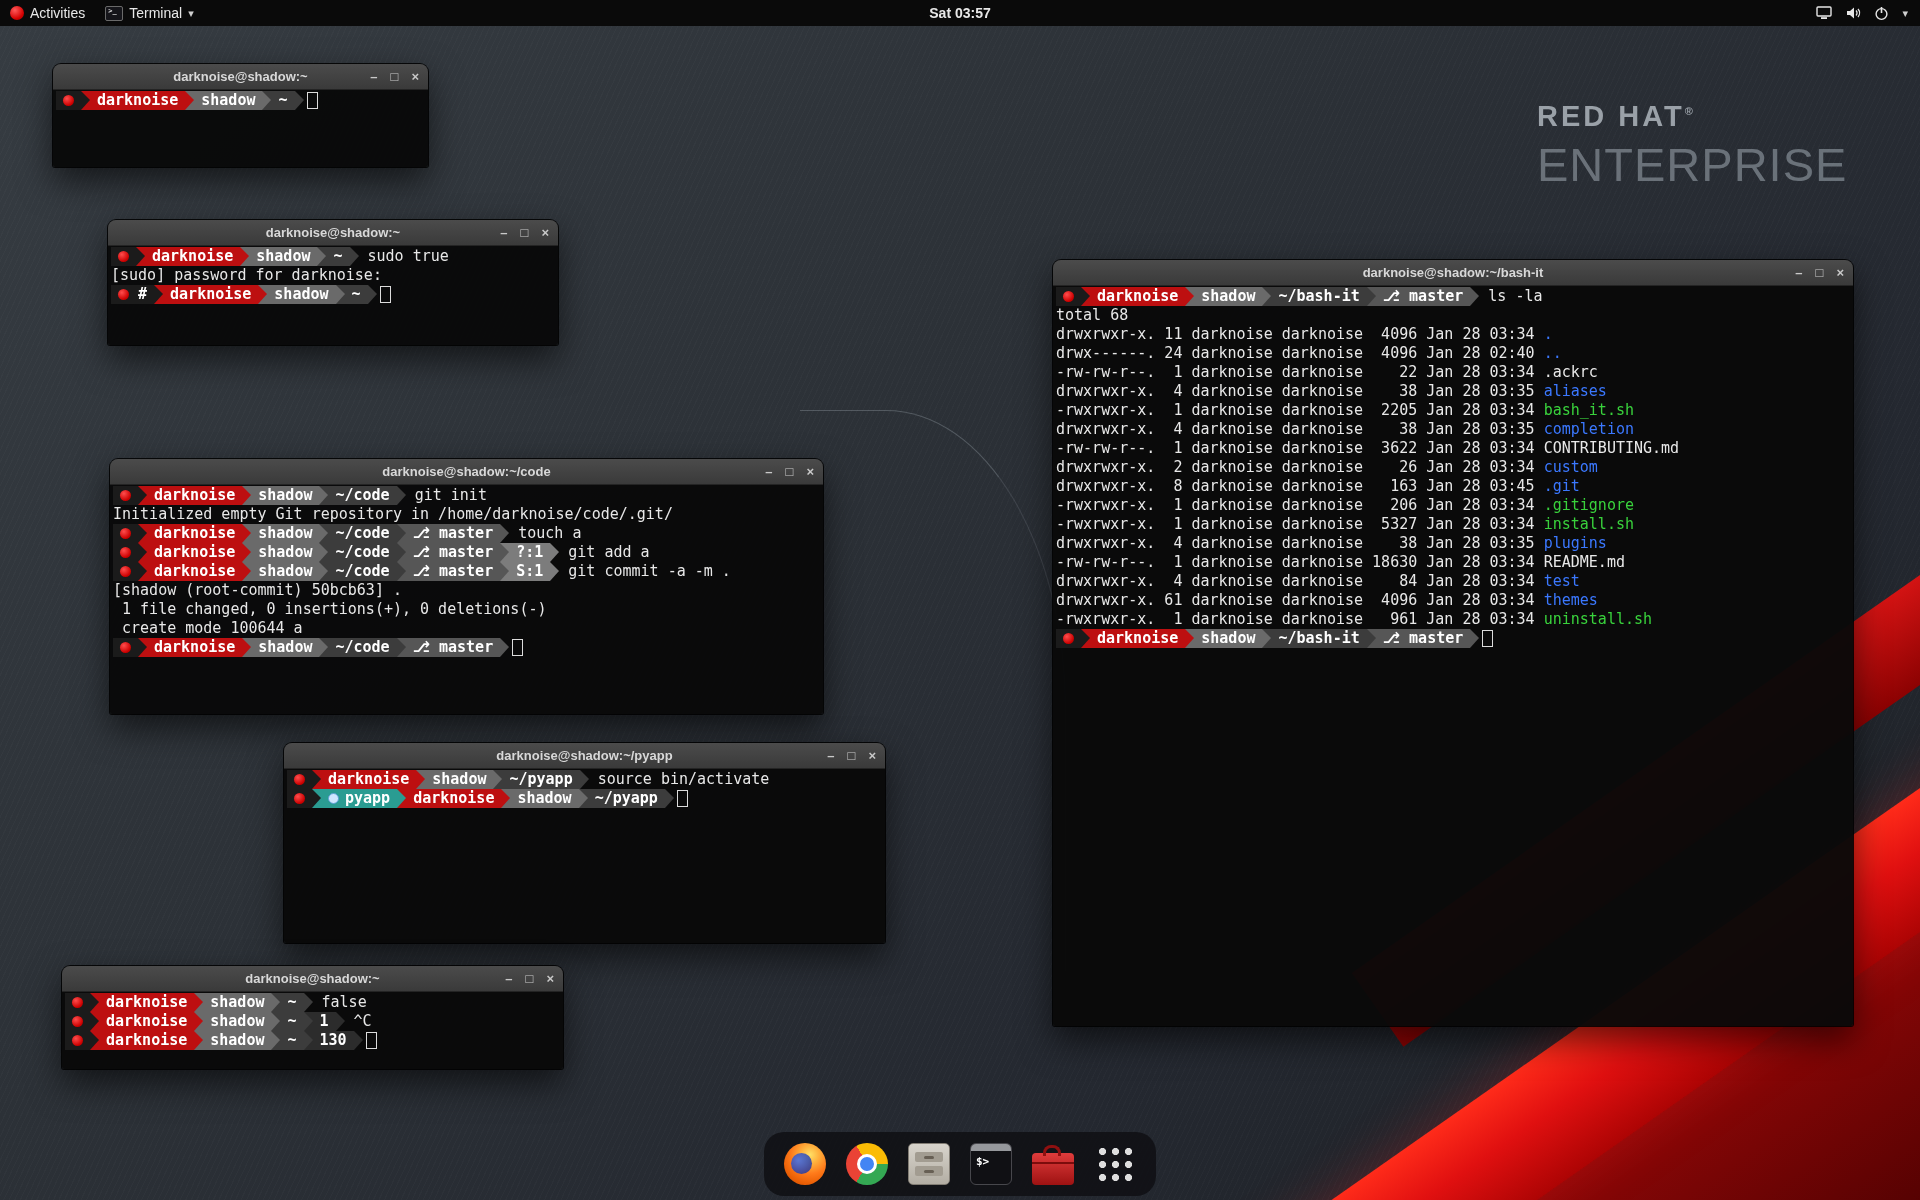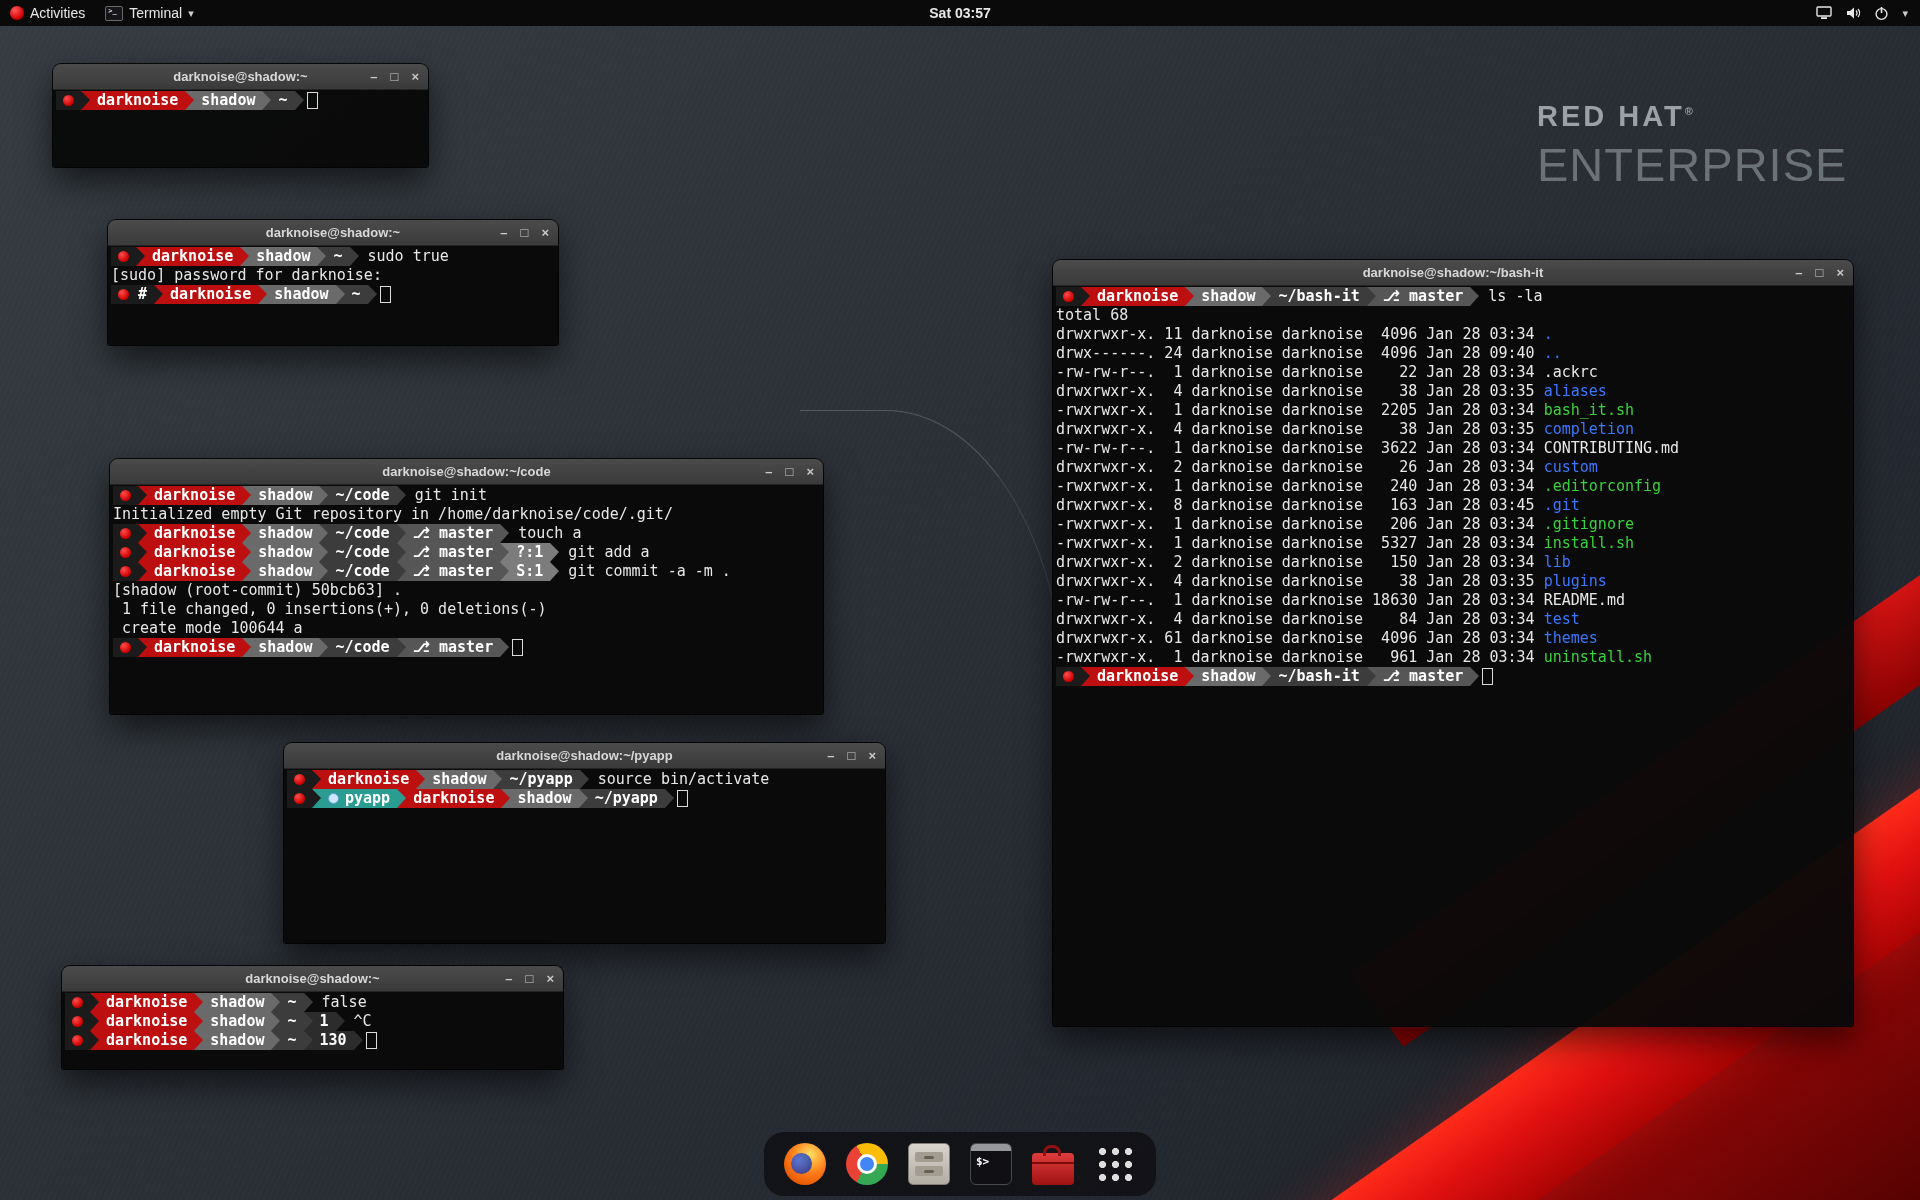--- a/index.html
+++ b/index.html
@@ -227,32 +227,30 @@
         <span class="win-buttons">
           <span class="wbtn">–</span>
           <span class="wbtn">□</span>
           <span class="wbtn">×</span>
         </span>
       </div>
       <div class="term-body">
         <div class="term-line"><span class="seg" style="background-color: rgb(27, 27, 27);"><span class="hat"></span></span><span class="arrow" style="border-left-color: rgb(27, 27, 27); background-color: rgb(189, 15, 16);"></span><span class="seg" style="background-color: rgb(189, 15, 16);"><span>darknoise</span></span><span class="arrow" style="border-left-color: rgb(189, 15, 16); background-color: rgb(106, 106, 106);"></span><span class="seg" style="background-color: rgb(106, 106, 106);"><span>shadow</span></span><span class="arrow" style="border-left-color: rgb(106, 106, 106); background-color: rgb(60, 60, 60);"></span><span class="seg" style="background-color: rgb(60, 60, 60);"><span>~/bash-it</span></span><span class="arrow" style="border-left-color: rgb(60, 60, 60); background-color: rgb(86, 86, 86);"></span><span class="seg" style="background-color: rgb(86, 86, 86);"><span>⎇ master</span></span><span class="arrow" style="border-left-color: rgb(86, 86, 86);"></span><span class="tx"> ls -la</span></div>
         <div class="term-line"><span class="tx">total 68</span></div>
         <div class="term-line"><span class="tx">drwxrwxr-x. 11 darknoise darknoise  4096 Jan 28 03:34 </span><span class="tx dir">.</span></div>
-        <div class="term-line"><span class="tx">drwx------. 24 darknoise darknoise  4096 Jan 28 09:40 </span><span class="tx dir">..</span></div>
+        <div class="term-line"><span class="tx">drwx------. 24 darknoise darknoise  4096 Jan 28 02:40 </span><span class="tx dir">..</span></div>
         <div class="term-line"><span class="tx">-rw-rw-r--.  1 darknoise darknoise    22 Jan 28 03:34 .ackrc</span></div>
         <div class="term-line"><span class="tx">drwxrwxr-x.  4 darknoise darknoise    38 Jan 28 03:35 </span><span class="tx dir">aliases</span></div>
         <div class="term-line"><span class="tx">-rwxrwxr-x.  1 darknoise darknoise  2205 Jan 28 03:34 </span><span class="tx exec">bash_it.sh</span></div>
         <div class="term-line"><span class="tx">drwxrwxr-x.  4 darknoise darknoise    38 Jan 28 03:35 </span><span class="tx dir">completion</span></div>
         <div class="term-line"><span class="tx">-rw-rw-r--.  1 darknoise darknoise  3622 Jan 28 03:34 CONTRIBUTING.md</span></div>
         <div class="term-line"><span class="tx">drwxrwxr-x.  2 darknoise darknoise    26 Jan 28 03:34 </span><span class="tx dir">custom</span></div>
-        <div class="term-line"><span class="tx">-rwxrwxr-x.  1 darknoise darknoise   240 Jan 28 03:34 </span><span class="tx exec">.editorconfig</span></div>
         <div class="term-line"><span class="tx">drwxrwxr-x.  8 darknoise darknoise   163 Jan 28 03:45 </span><span class="tx dir">.git</span></div>
         <div class="term-line"><span class="tx">-rwxrwxr-x.  1 darknoise darknoise   206 Jan 28 03:34 </span><span class="tx exec">.gitignore</span></div>
         <div class="term-line"><span class="tx">-rwxrwxr-x.  1 darknoise darknoise  5327 Jan 28 03:34 </span><span class="tx exec">install.sh</span></div>
-        <div class="term-line"><span class="tx">drwxrwxr-x.  2 darknoise darknoise   150 Jan 28 03:34 </span><span class="tx dir">lib</span></div>
         <div class="term-line"><span class="tx">drwxrwxr-x.  4 darknoise darknoise    38 Jan 28 03:35 </span><span class="tx dir">plugins</span></div>
         <div class="term-line"><span class="tx">-rw-rw-r--.  1 darknoise darknoise 18630 Jan 28 03:34 README.md</span></div>
         <div class="term-line"><span class="tx">drwxrwxr-x.  4 darknoise darknoise    84 Jan 28 03:34 </span><span class="tx dir">test</span></div>
         <div class="term-line"><span class="tx">drwxrwxr-x. 61 darknoise darknoise  4096 Jan 28 03:34 </span><span class="tx dir">themes</span></div>
         <div class="term-line"><span class="tx">-rwxrwxr-x.  1 darknoise darknoise   961 Jan 28 03:34 </span><span class="tx exec">uninstall.sh</span></div>
         <div class="term-line"><span class="seg" style="background-color: rgb(27, 27, 27);"><span class="hat"></span></span><span class="arrow" style="border-left-color: rgb(27, 27, 27); background-color: rgb(189, 15, 16);"></span><span class="seg" style="background-color: rgb(189, 15, 16);"><span>darknoise</span></span><span class="arrow" style="border-left-color: rgb(189, 15, 16); background-color: rgb(106, 106, 106);"></span><span class="seg" style="background-color: rgb(106, 106, 106);"><span>shadow</span></span><span class="arrow" style="border-left-color: rgb(106, 106, 106); background-color: rgb(60, 60, 60);"></span><span class="seg" style="background-color: rgb(60, 60, 60);"><span>~/bash-it</span></span><span class="arrow" style="border-left-color: rgb(60, 60, 60); background-color: rgb(86, 86, 86);"></span><span class="seg" style="background-color: rgb(86, 86, 86);"><span>⎇ master</span></span><span class="arrow" style="border-left-color: rgb(86, 86, 86);"></span><span class="cursor"></span></div>
       </div>
     </div>
   </div>
 

